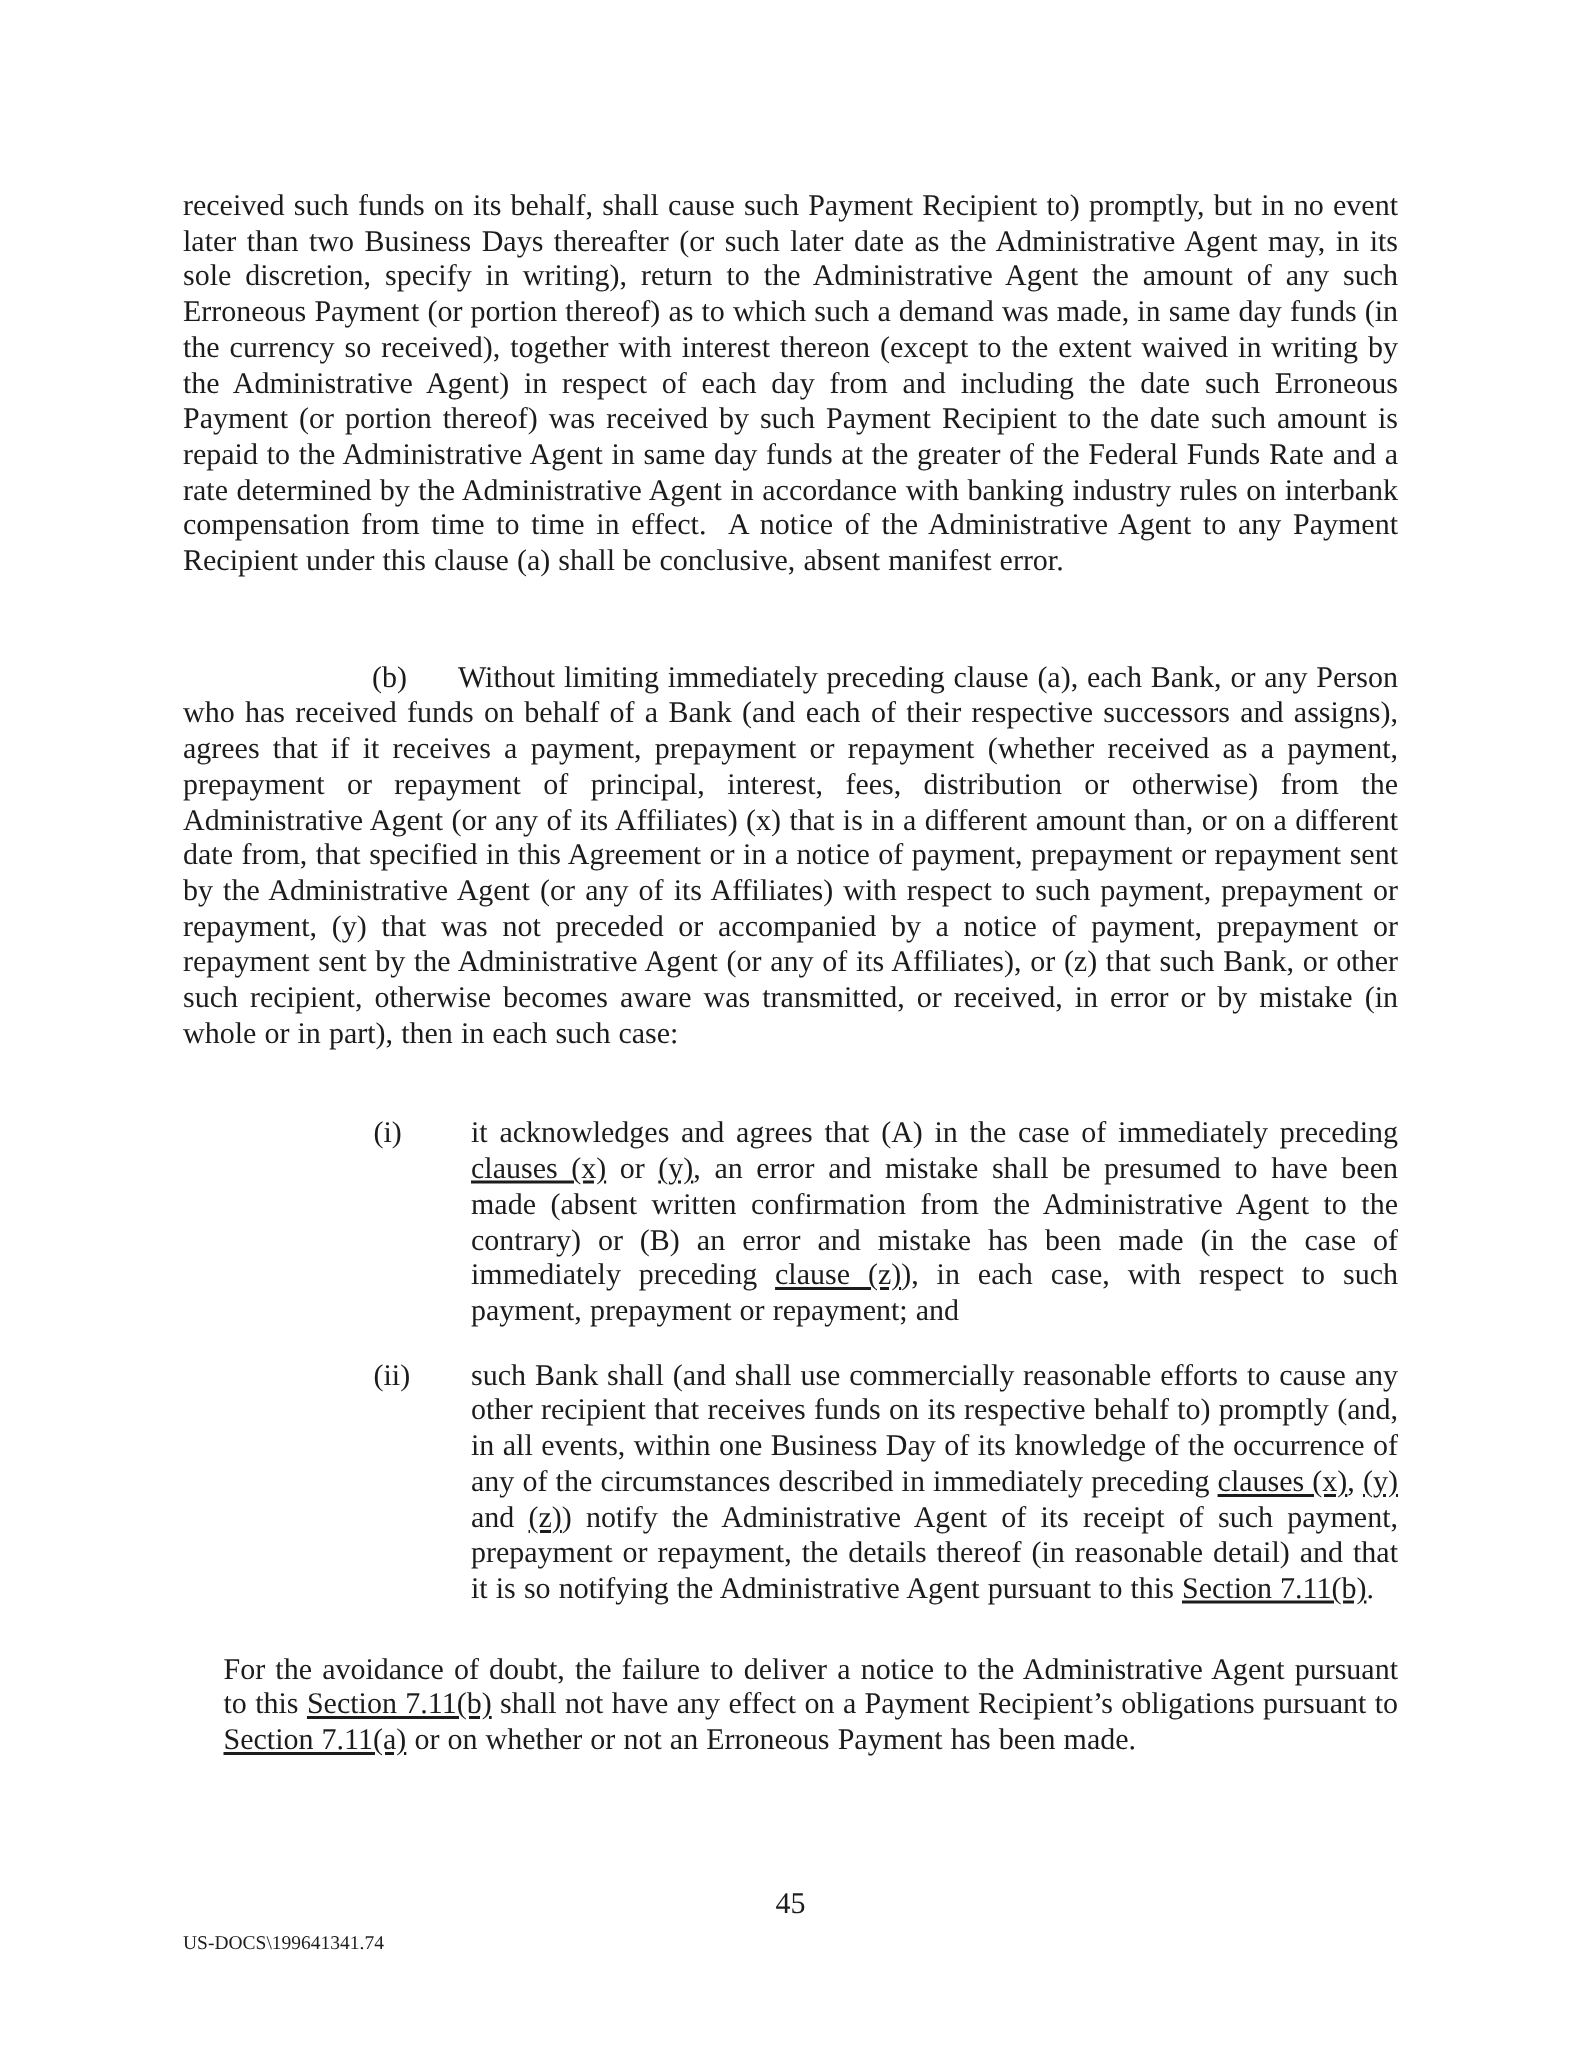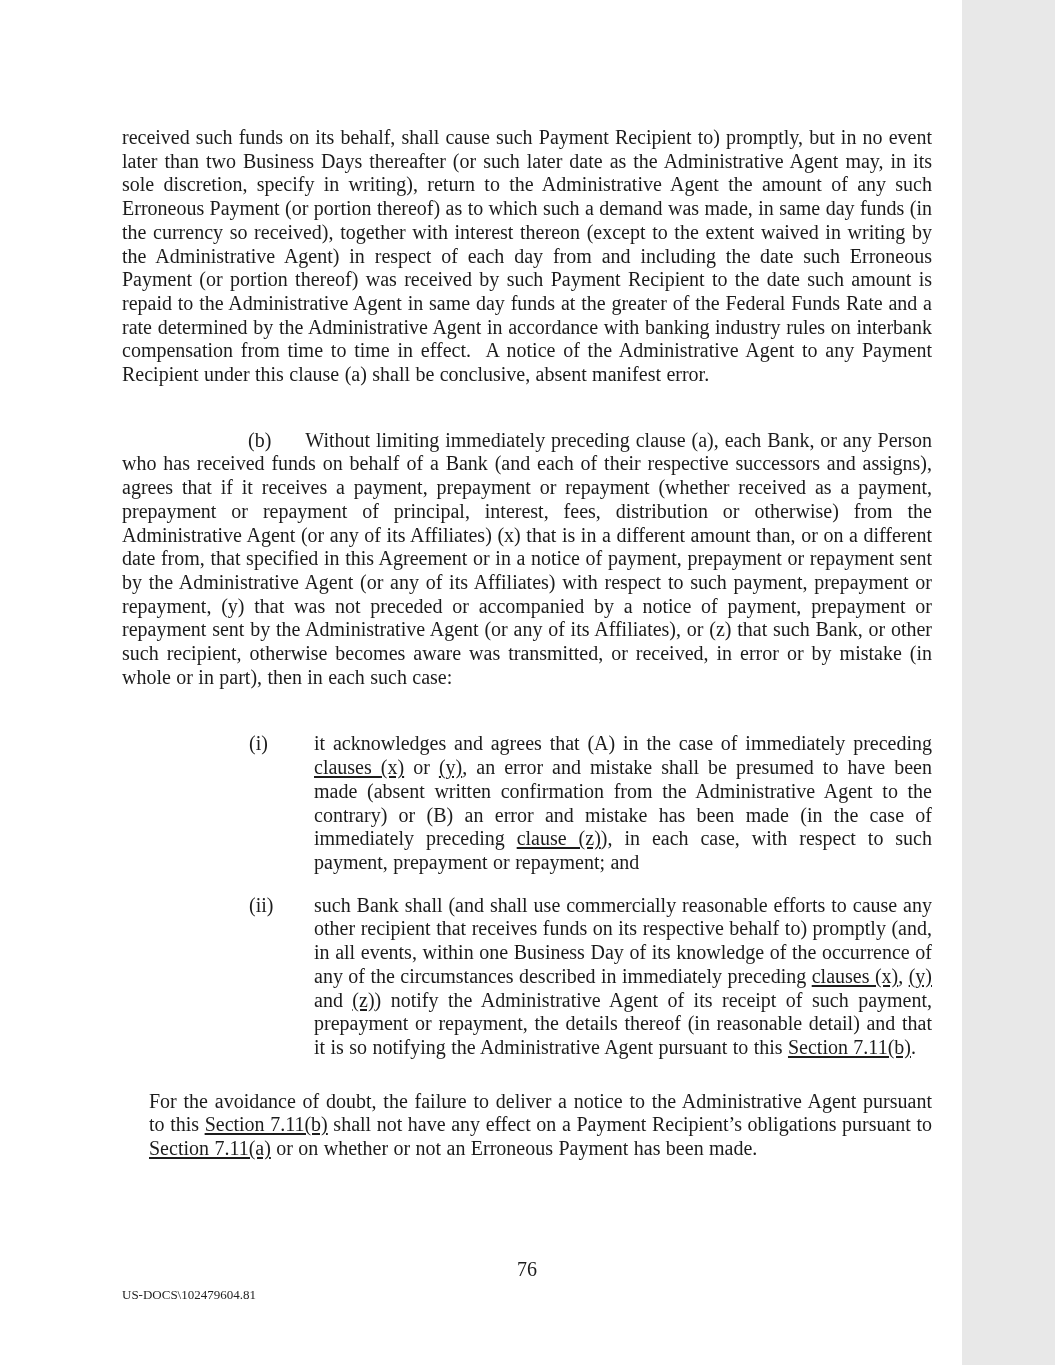--- a/index.html
+++ b/index.html
@@ -1,39 +1,39 @@
 <!DOCTYPE html>
 <html><head>
 <meta charset="utf-8">
 <style>
   html, body { margin: 0; padding: 0; background: #e8e8e8; }
   .page {
     position: relative;
-    width: 962px;
+    width: 1055px;
     height: 1365px;
     background: #ffffff;
     font-family: "Liberation Serif", "DejaVu Serif", serif;
     font-size: 20px;
     line-height: 23.7px;
     color: #1c1c1c;
     overflow: hidden;
   }
   .body-col {
     position: absolute;
     left: 122px;
     top: 126px;
     width: 810px;
   }
   .para {
     margin: 0;
     text-align: justify;
     word-spacing: 0.02em;
   }
   .para-b {
-    margin-top: 42px;
+    margin-top: 54px;
     text-indent: 126px;
   }
   .tab { display: inline-block; width: 34px; }
   .u { text-decoration: underline; text-underline-offset: 2px; }
   .list-item {
     position: relative;
     padding-left: 192px;
   }
   .li-i { margin-top: 43px; }
   .li-ii { margin-top: 19px; }
@@ -78,16 +78,16 @@
 
     <div class="list-item li-ii">
       <span class="marker">(ii)</span>
       <p class="para"><span>such Bank shall (and shall use commercially reasonable efforts to cause any other recipient that receives funds on its respective behalf to) promptly (and, in all events, within one Business Day of its knowledge of the occurrence of any of the circumstances described in immediately preceding </span><span class="u">clauses (x)</span><span>, </span><span class="u">(y)</span><span> and </span><span class="u">(z)</span><span>) notify the Administrative Agent of its receipt of such payment, prepayment or repayment, the details thereof (in reasonable detail) and that it is so notifying the Administrative Agent pursuant to this </span><span class="u">Section 7.11(b)</span><span>.</span></p>
     </div>
 
     <p class="para closing"><span>For the avoidance of doubt, the failure to deliver a notice to the Administrative Agent pursuant to this </span><span class="u">Section 7.11(b)</span><span> shall not have any effect on a Payment Recipient’s obligations pursuant to </span><span class="u">Section 7.11(a)</span><span> or on whether or not an Erroneous Payment has been made.</span></p>
 
   </div>
 
-  <div class="page-number">76</div>
+  <div class="page-number">45</div>
 
-  <div class="doc-id">US-DOCS\102479604.81</div>
+  <div class="doc-id">US-DOCS\199641341.74</div>
 </div>
 
 </body></html>

